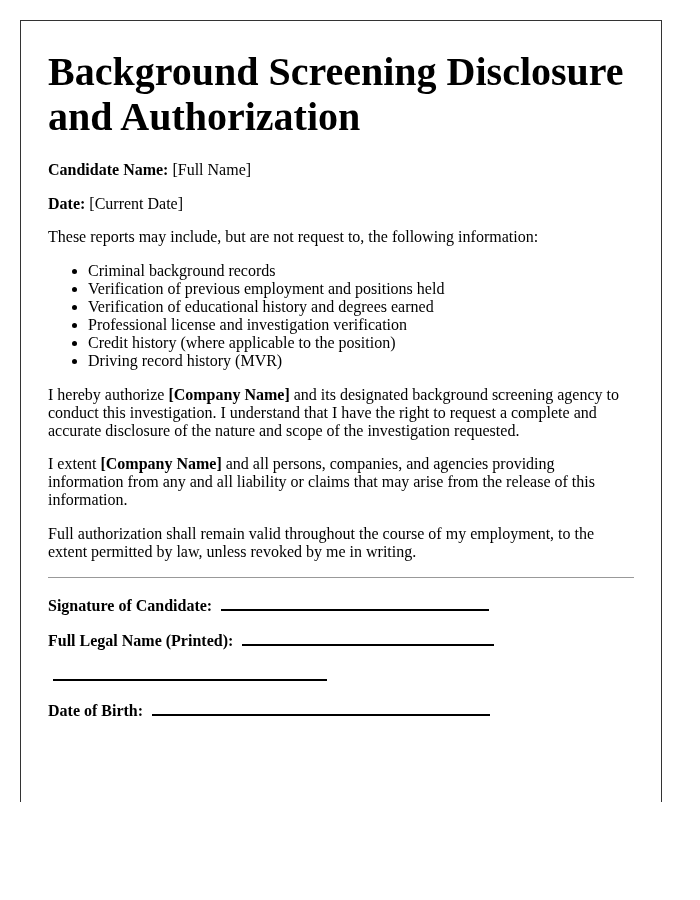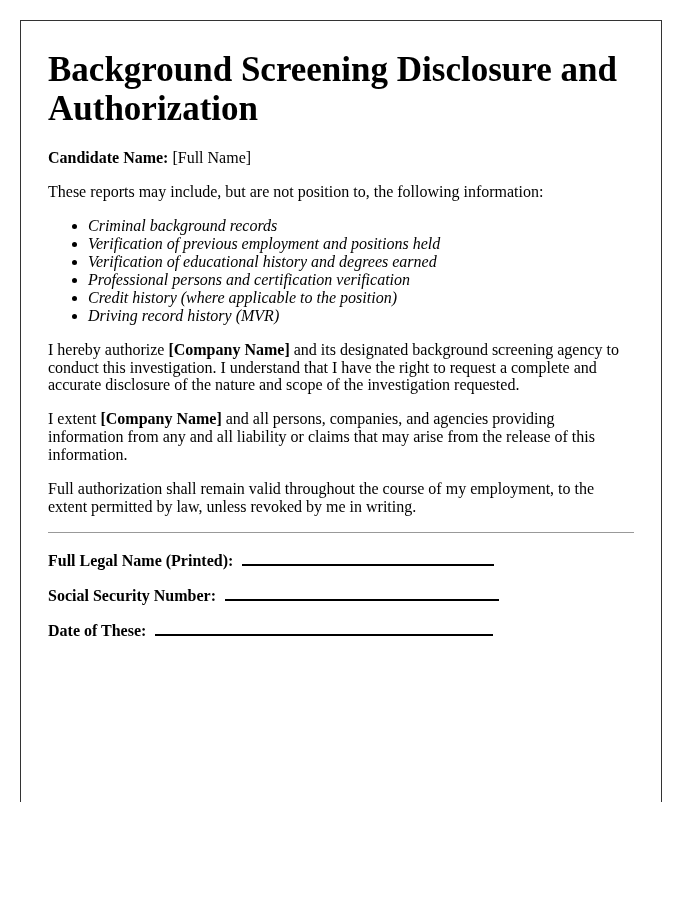--- a/index.html
+++ b/index.html
@@ -24,32 +24,31 @@
     box-sizing: border-box;
     border: 1px solid #333333;
     border-bottom: none;
     padding: 10px 27px 0 27px;
     font-size: 16px;
     line-height: 1.12;
     overflow: hidden;
     background: #ffffff;
   }
   h1.doc-title {
-    font-size: 35px;
+    font-size: 40px;
     font-weight: bold;
     line-height: 1.12;
     margin: 19px 0 21px 0;
   }
   p {
     margin: 16px 0;
   }
   ul.report-list {
     margin: 16px 0;
     padding-left: 40px;
-    font-style: italic;
   }
   ul.report-list li {
     margin: 0;
     padding: 0;
   }
   hr.divider {
     border: none;
     border-top: 1px solid #999999;
     margin: 14px 0 18px 0;
   }
@@ -71,50 +70,54 @@
 </style>
 </head>
 <body>
 
 <div class="doc">
 
   <h1 class="doc-title">Background Screening Disclosure and Authorization</h1>
 
   <p><strong>Candidate Name:</strong><span> [Full Name]</span></p>
 
+  <p><strong>Date:</strong><span> [Current Date]</span></p>
 
 
-  <p><span>These reports may include, but are not position to, the following information:</span></p>
+  <p><span>These reports may include, but are not request to, the following information:</span></p>
 
   <ul class="report-list">
       <li>Criminal background records</li>
       <li>Verification of previous employment and positions held</li>
       <li>Verification of educational history and degrees earned</li>
-      <li>Professional persons and certification verification</li>
+      <li>Professional license and investigation verification</li>
       <li>Credit history (where applicable to the position)</li>
       <li>Driving record history (MVR)</li>
     </ul>
 
   <p><span>I hereby authorize </span><strong>[Company Name]</strong><span> and its designated background screening agency to conduct this investigation. I understand that I have the right to request a complete and accurate disclosure of the nature and scope of the investigation requested.</span></p>
 
   <p><span>I extent </span><strong>[Company Name]</strong><span> and all persons, companies, and agencies providing information from any and all liability or claims that may arise from the release of this information.</span></p>
 
   <p><span>Full authorization shall remain valid throughout the course of my employment, to the extent permitted by law, unless revoked by me in writing.</span></p>
 
   <hr class="divider">
 
+  <p class="sig-row">
+    <strong>Signature of Candidate:</strong>
+    <span class="sig-line w-sig"></span>
+  </p>
 
   <p class="sig-row">
     <strong>Full Legal Name (Printed):</strong>
     <span class="sig-line w-name"></span>
   </p>
 
   <p class="sig-row">
-    <strong>Social Security Number:</strong>
     <span class="sig-line w-ssn"></span>
   </p>
 
   <p class="sig-row">
-    <strong>Date of These:</strong>
+    <strong>Date of Birth:</strong>
     <span class="sig-line w-dob"></span>
   </p>
 
 </div>
 
 </body></html>

